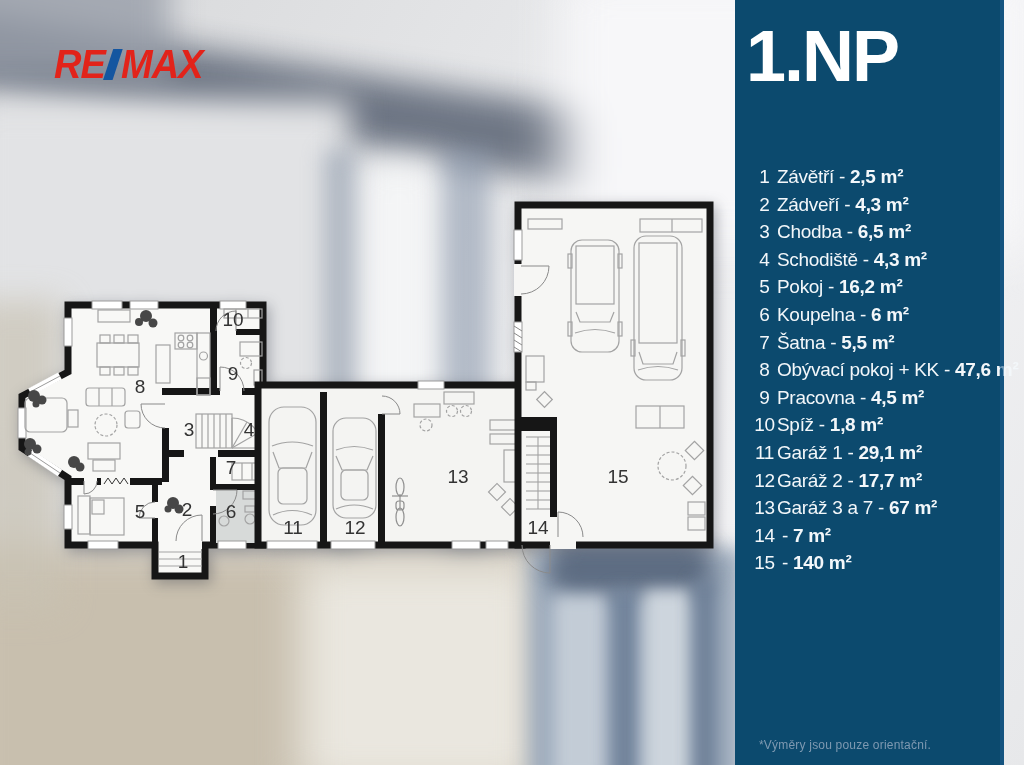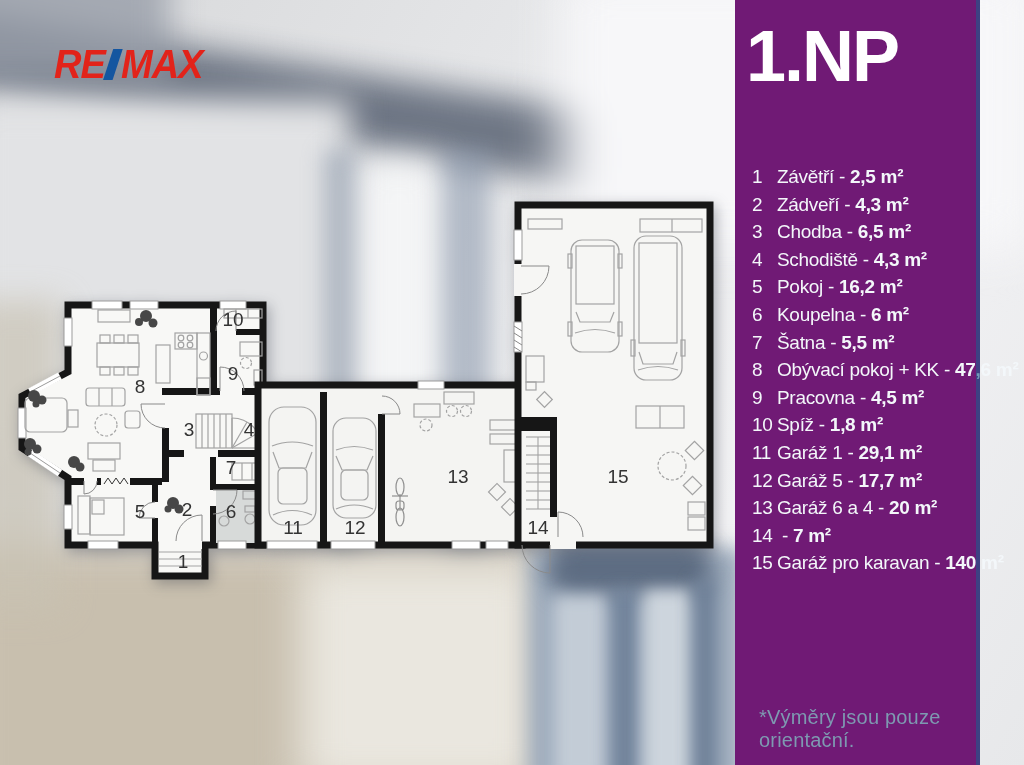--- a/index.html
+++ b/index.html
@@ -27,29 +27,29 @@
   .bg .pane0{left:554px;top:596px;width:52px;height:185px;background:#c3ccd6;filter:blur(8px);}
   
   .logo{position:absolute;left:54px;top:42px;z-index:3;display:flex;align-items:center;
         font-style:italic;font-weight:bold;font-size:40px;letter-spacing:-1px;transform:scaleX(.95);transform-origin:left;}
   .logo .ltr{color:#e2231a;}
   .logo .slash{display:inline-block;width:10px;height:31px;background:#1456a0;transform:skewX(-19deg);margin:0 4px 0 3px;}
   
   svg.plan{position:absolute;left:0;top:0;z-index:2;filter:drop-shadow(3px 4px 7px rgba(40,45,60,.35));}
   svg.plan text{font-family:"Liberation Sans",sans-serif;}
   
-  .panel{position:absolute;left:735px;top:0;width:245px;height:765px;background:#701a75;z-index:4;color:#f3f7fa;}
+  .panel{position:absolute;left:735px;top:0;width:269px;height:765px;background:#0c4a6e;z-index:4;color:#f3f7fa;text-align:center;}
   .panel::after{content:"";position:absolute;right:0;top:0;width:4px;height:100%;background:#1c5c8c;opacity:.6;}
   .panel h1{margin:0;position:absolute;left:11px;top:20px;font-size:72px;line-height:1;font-weight:800;letter-spacing:-2px;color:#ffffff;}
   .llist{position:absolute;left:17px;top:166px;right:8px;}
   .lrow{display:flex;align-items:baseline;height:27.6px;white-space:nowrap;font-size:19px;letter-spacing:-.3px;}
   .lnum{width:25px;flex:none;}
   .lsep{margin:0 5px;}
   .larea{font-weight:bold;}
-  .footnote{position:absolute;left:24px;bottom:13px;font-size:20px;color:#7e99b1;letter-spacing:.2px;}
+  .footnote{position:absolute;left:24px;bottom:13px;font-size:12px;color:#7e99b1;letter-spacing:.2px;}
 </style>
 </head>
 <body>
 
 <div class="stage">
 
   <div class="bg">
     <div class="beam"></div>
     <div class="corner"></div>
     <div class="glowtop"></div>
@@ -417,38 +417,37 @@
           <span class="larea">1,8 m²</span>
         </div>
       <div class="lrow">
           <span class="lnum">11</span>
           <span class="lname">Garáž 1</span>
           <span class="lsep">-</span>
           <span class="larea">29,1 m²</span>
         </div>
       <div class="lrow">
           <span class="lnum">12</span>
-          <span class="lname">Garáž 5</span>
+          <span class="lname">Garáž 2</span>
           <span class="lsep">-</span>
           <span class="larea">17,7 m²</span>
         </div>
       <div class="lrow">
           <span class="lnum">13</span>
-          <span class="lname">Garáž 6 a 4</span>
-          <span class="lsep">-</span>
-          <span class="larea">20 m²</span>
+          <span class="lname">Garáž 3 a 7</span>
+          <span class="lsep">-</span>
+          <span class="larea">67 m²</span>
         </div>
       <div class="lrow">
           <span class="lnum">14</span>
           <span class="lsep">-</span>
           <span class="larea">7 m²</span>
         </div>
       <div class="lrow">
           <span class="lnum">15</span>
-          <span class="lname">Garáž pro karavan</span>
           <span class="lsep">-</span>
           <span class="larea">140 m²</span>
         </div>
     </div>
     <div class="footnote">*Výměry jsou pouze orientační.</div>
   </aside>
 
 </div>
 
 </body></html>

